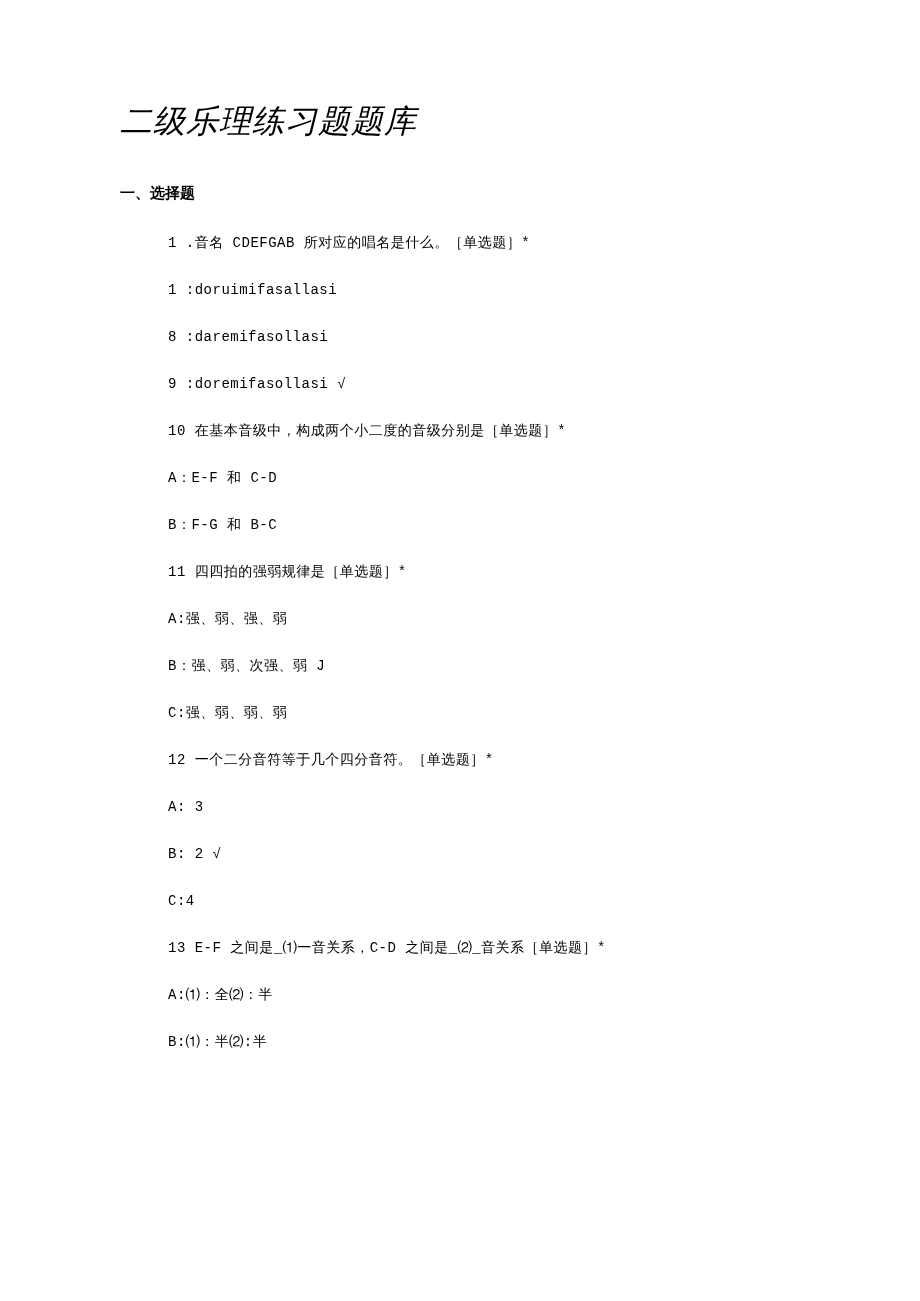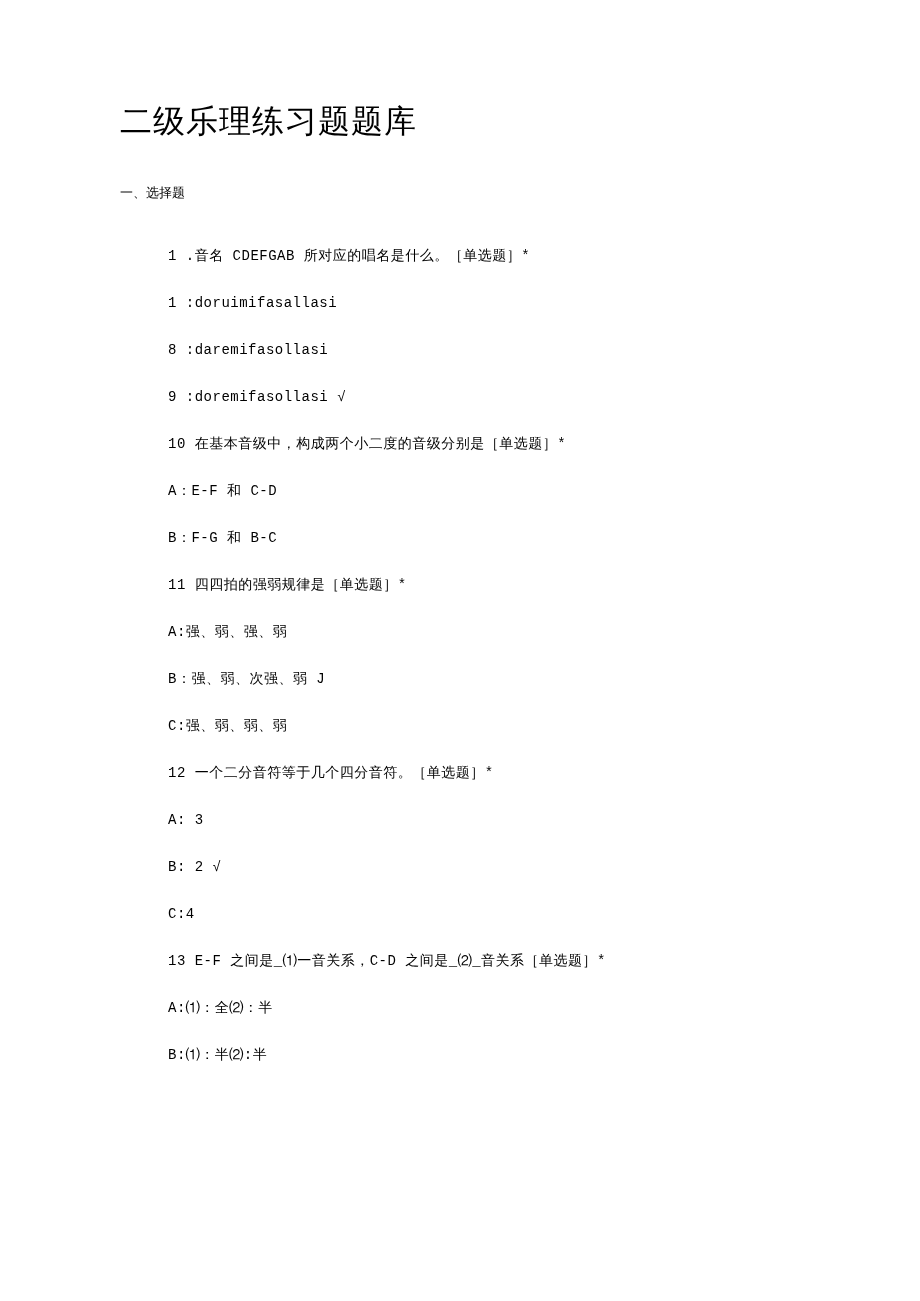--- a/index.html
+++ b/index.html
@@ -13,25 +13,26 @@
       background: #ffffff;
       font-family: "SimSun", "宋体", serif;
       color: #000000;
       padding: 100px 120px 80px 120px;
     }
     .title {
       font-size: 32px;
       font-weight: normal;
       margin-bottom: 40px;
       letter-spacing: 1px;
+      font-style: italic;
     }
     .section-heading {
-      font-size: 13px;
-      font-weight: normal;
-      margin-bottom: 44px;
+      font-size: 15px;
+      font-weight: bold;
+      margin-bottom: 30px;
     }
     .question-block {
       padding-left: 48px;
     }
     .line {
       font-size: 14px;
       line-height: 1.5;
       margin-bottom: 26px;
       font-family: Liberation Mono, monospace;
       letter-spacing: 0.5px;

